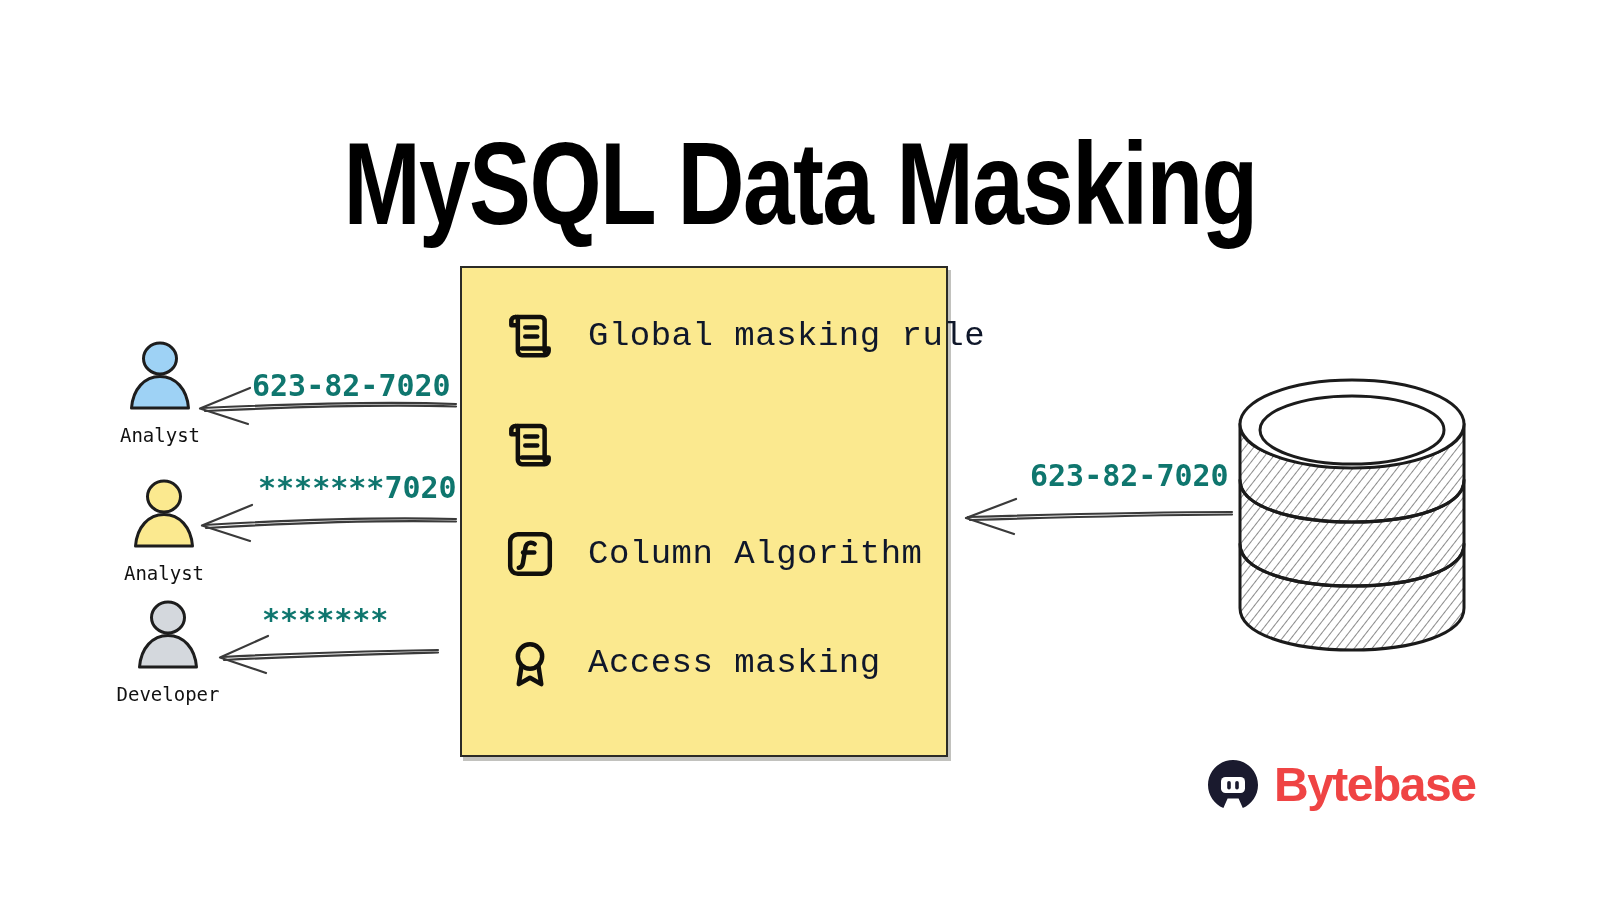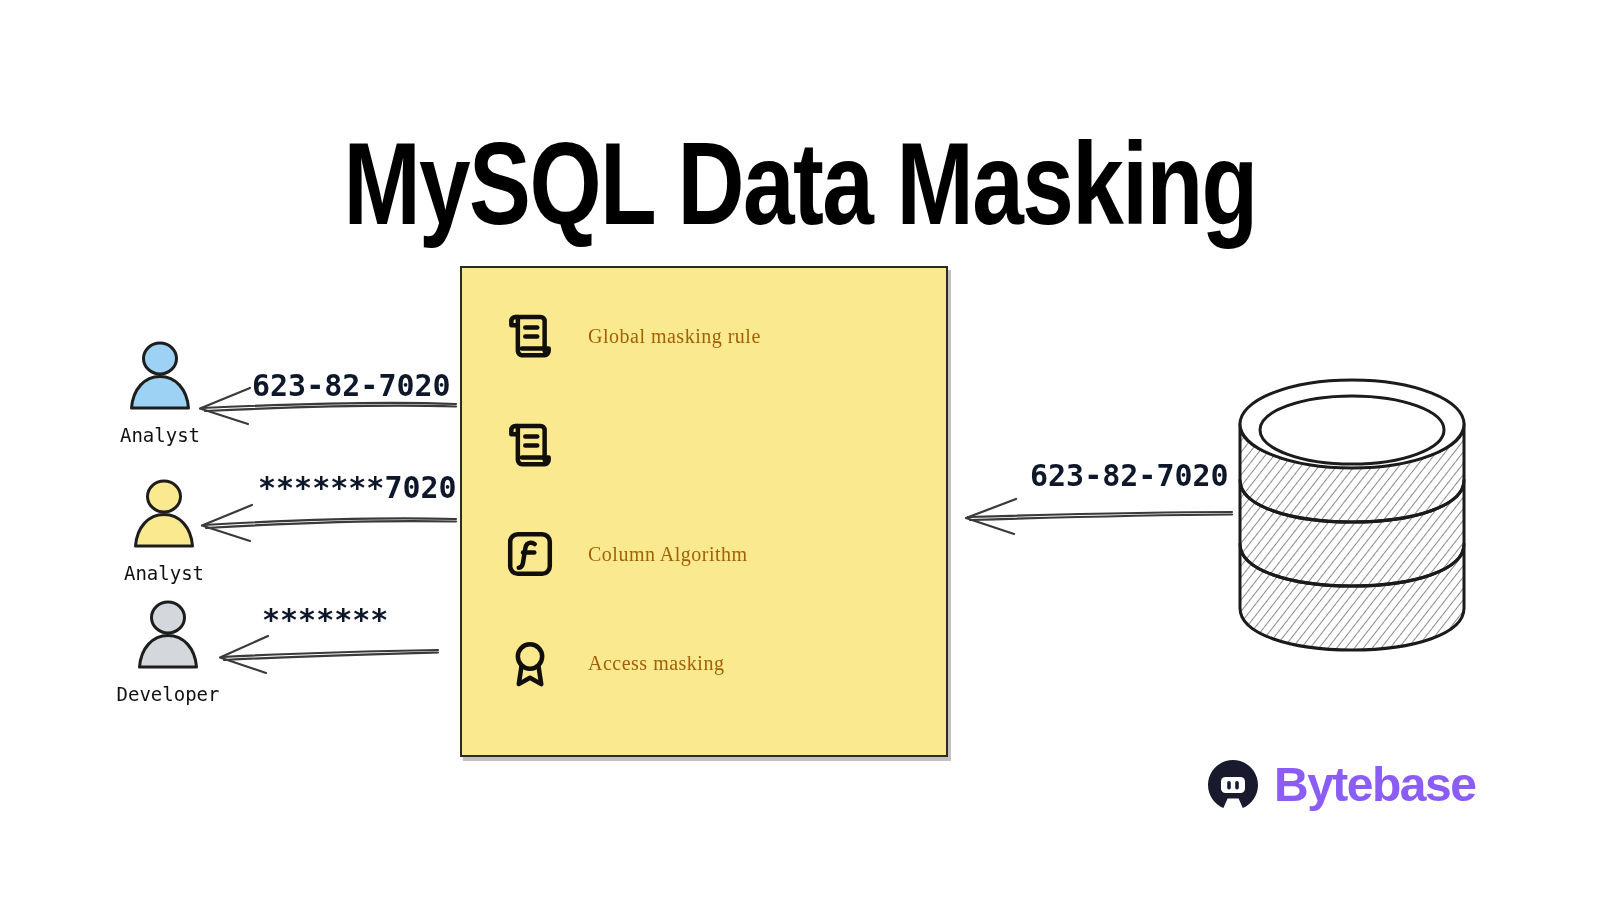--- a/index.html
+++ b/index.html
@@ -75,24 +75,24 @@
     display: flex;
     align-items: center;
     justify-content: center;
   }
   .card-row .icon svg {
     width: 54px;
     height: 54px;
     display: block;
   }
   .card-row .label {
-    font-family: Liberation Serif, serif;
-    font-size: 20px;
+    font-family: Liberation Mono, monospace;
+    font-size: 34px;
     letter-spacing: 0.5px;
-    color: #a16207;
+    color: #0f172a;
     white-space: nowrap;
   }
 
   
   .persona {
     position: absolute;
     width: 120px;
     text-align: center;
   }
   .persona .figure {
@@ -115,21 +115,21 @@
   #persona-analyst   { left: 100px; top: 338px; }
   #persona-support   { left: 104px; top: 476px; }
   #persona-developer { left: 108px; top: 597px; }
 
   
   .flow-value {
     position: absolute;
     font-family: "DejaVu Sans Mono", "Liberation Mono", monospace;
     font-size: 30px;
     font-weight: 700;
-    color: #0f172a;
+    color: #0f766e;
     white-space: nowrap;
     letter-spacing: 0px;
   }
   #value-analyst   { left: 252px; top: 368px; }
   #value-support   { left: 258px; top: 470px; }
   #value-developer { left: 262px; top: 602px; }
   #value-source    { left: 1030px; top: 458px; }
 
   
   #arrows {
@@ -160,21 +160,21 @@
     align-items: center;
     gap: 14px;
   }
   #brand-logo .mark { width: 54px; height: 54px; flex: 0 0 54px; }
   #brand-logo .mark svg { width: 54px; height: 54px; display: block; }
   #brand-logo .wordmark {
     font-family: "Liberation Sans", sans-serif;
     font-weight: 700;
     font-size: 48px;
     letter-spacing: -1.5px;
-    color: #8b5cf6;
+    color: #ef4444;
     line-height: 1;
   }
 </style>
 </head>
 <body>
 
 <div id="stage">
 
   <div id="page-title">MySQL Data Masking</div>
 

